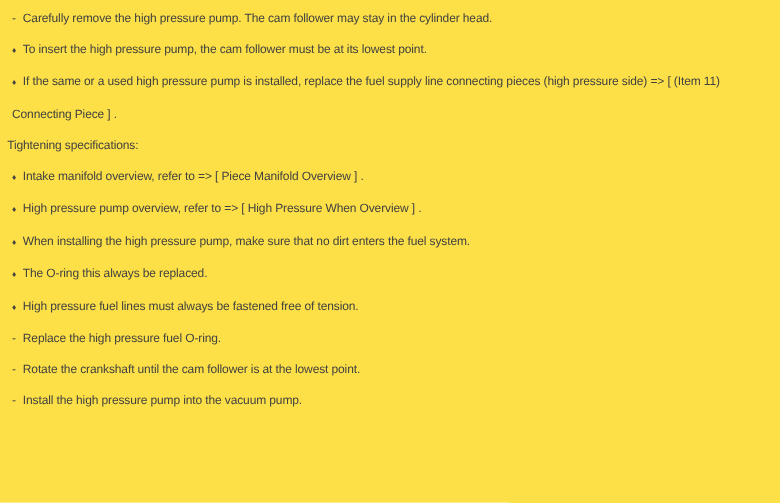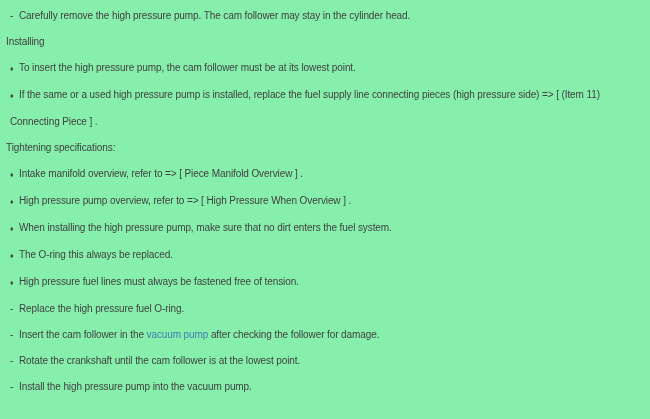--- a/index.html
+++ b/index.html
@@ -4,21 +4,21 @@
 <style>
   html, body {
     margin: 0;
     padding: 0;
     background: #ffffff;
   }
   .page {
     position: relative;
     width: 650px;
     height: 419px;
-    background: #86efac;
+    background: #fde047;
     overflow: hidden;
     font-family: "Liberation Sans", sans-serif;
     font-size: 10px;
     letter-spacing: -0.1px;
     color: #414141;
     padding-top: 3px;
     box-sizing: border-box;
   }
   .line {
     line-height: 26px;
@@ -43,27 +43,25 @@
     color: inherit;
     cursor: pointer;
   }
 </style>
 </head>
 <body>
 
 <div class="page">
   <div>
       <div class="line dash"><span class="marker">-</span><span>Carefully remove the high pressure pump. The cam follower may stay in the cylinder head.</span></div>
-      <div class="line para"><span>Installing</span></div>
       <div class="line diamond"><span class="marker">♦</span><span>To insert the high pressure pump, the cam follower must be at its lowest point.</span></div>
       <div class="line diamond"><span class="marker">♦</span><span>If the same or a used high pressure pump is installed, replace the fuel supply line connecting pieces (high pressure side) =&gt; </span><span class="reference">[ (Item 11) Connecting Piece ]</span><span> .</span></div>
       <div class="line para"><span>Tightening specifications:</span></div>
       <div class="line diamond"><span class="marker">♦</span><span>Intake manifold overview, refer to =&gt; </span><span class="reference">[ Piece Manifold Overview ]</span><span> .</span></div>
       <div class="line diamond"><span class="marker">♦</span><span>High pressure pump overview, refer to =&gt; </span><span class="reference">[ High Pressure When Overview ]</span><span> .</span></div>
       <div class="line diamond"><span class="marker">♦</span><span>When installing the high pressure pump, make sure that no dirt enters the fuel system.</span></div>
       <div class="line diamond"><span class="marker">♦</span><span>The O-ring this always be replaced.</span></div>
       <div class="line diamond"><span class="marker">♦</span><span>High pressure fuel lines must always be fastened free of tension.</span></div>
       <div class="line dash"><span class="marker">-</span><span>Replace the high pressure fuel O-ring.</span></div>
-      <div class="line dash"><span class="marker">-</span><span>Insert the cam follower in the </span><span class="link">vacuum pump</span><span> after checking the follower for damage.</span></div>
       <div class="line dash"><span class="marker">-</span><span>Rotate the crankshaft until the cam follower is at the lowest point.</span></div>
       <div class="line dash"><span class="marker">-</span><span>Install the high pressure pump into the vacuum pump.</span></div>
     </div>
 </div>
 
 </body></html>

